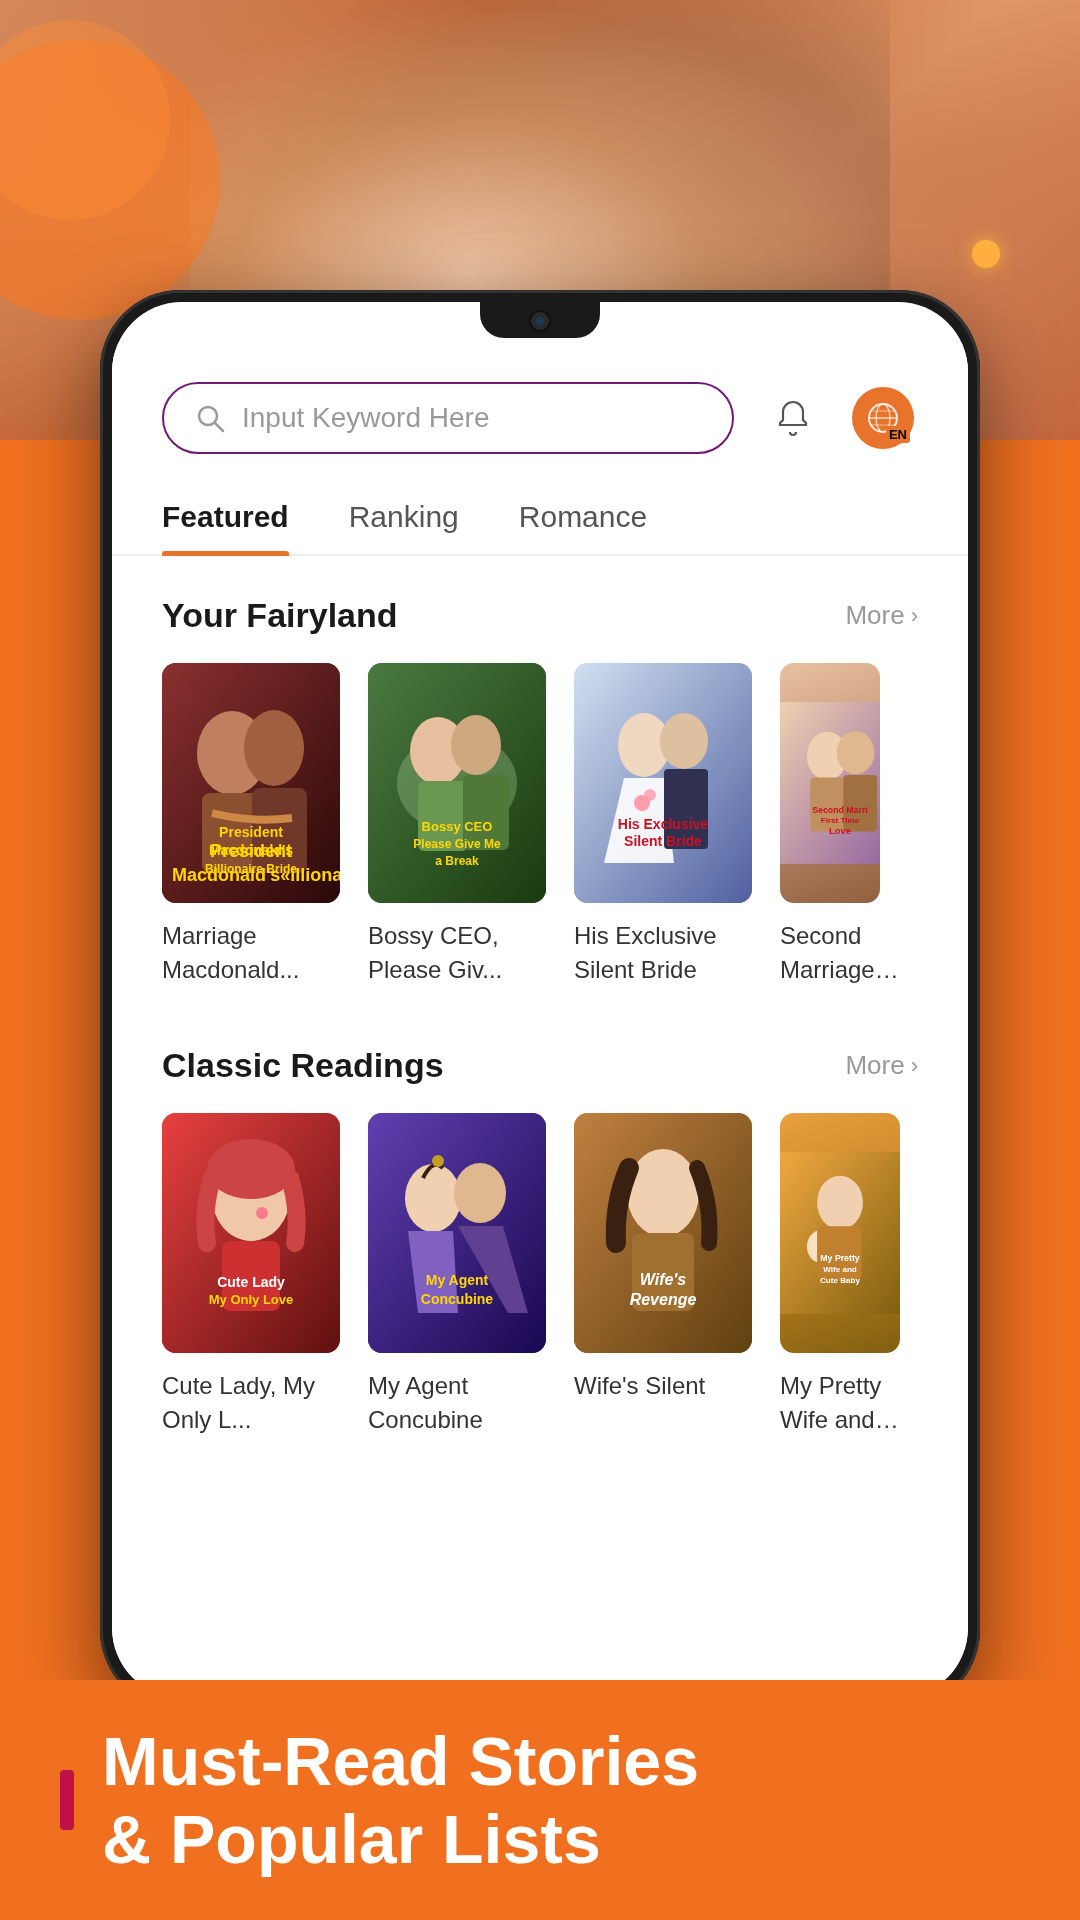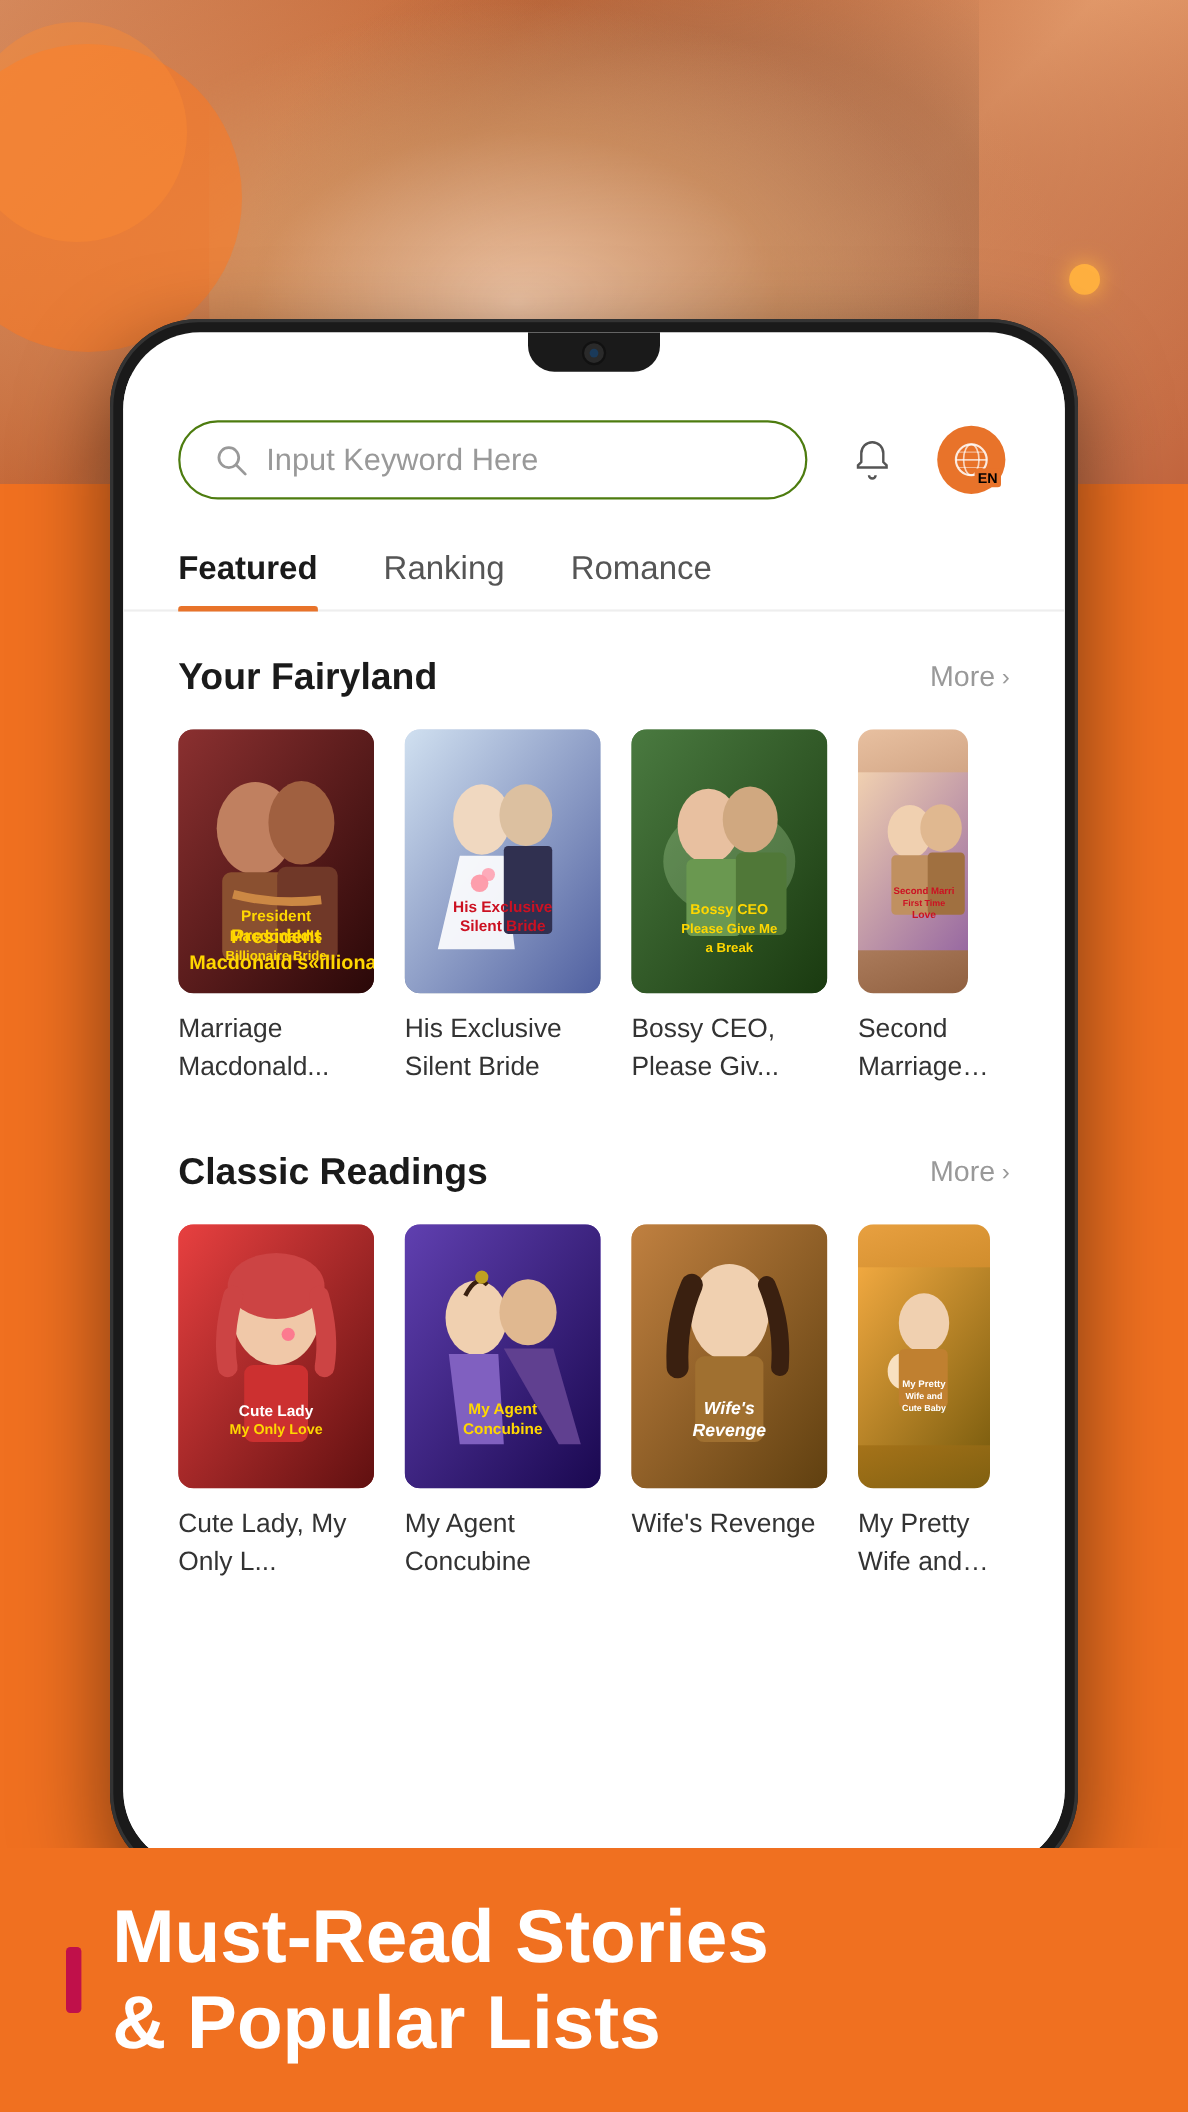--- a/index.html
+++ b/index.html
@@ -157,21 +157,21 @@
       padding: 40px 50px 20px;
       display: flex;
       align-items: center;
       gap: 24px;
     }
     .search-bar {
       flex: 1;
       display: flex;
       align-items: center;
       background: #fff;
-      border: 2px solid #4d7c0f;
+      border: 2px solid #701a75;
       border-radius: 50px;
       padding: 18px 30px;
       gap: 16px;
     }
     .search-icon-svg {
       width: 32px;
       height: 32px;
       flex-shrink: 0;
     }
     .search-placeholder {
@@ -472,47 +472,20 @@
 
                   <text x="89" y="174" text-anchor="middle" font-size="14" font-weight="900" fill="#FFD700" font-family="Arial">President</text>
                   <text x="89" y="192" text-anchor="middle" font-size="14" font-weight="900" fill="#FFD700" font-family="Arial">Macdonald's</text>
                   <text x="89" y="210" text-anchor="middle" font-size="12" font-weight="900" fill="#FFD700" font-family="Arial">Billionaire Bride</text>
                 </svg>
               </div>
               <div class="book-title-text">Marriage Macdonald...</div>
             </div>
 
             <div class="book-card">
-              <div class="book-cover cover-exclusive">
-                <svg width="178" height="240" viewBox="0 0 178 240">
-                  <defs>
-                    <linearGradient id="exGrad" x1="0%" y1="0%" x2="100%" y2="100%">
-                      <stop offset="0%" style="stop-color:#d0e0f0"></stop>
-                      <stop offset="100%" style="stop-color:#5060a0"></stop>
-                    </linearGradient>
-                  </defs>
-                  <rect width="178" height="240" fill="url(#exGrad)"></rect>
-
-                  <ellipse cx="70" cy="82" rx="26" ry="32" fill="#f0d8c0"></ellipse>
-                  <ellipse cx="110" cy="78" rx="24" ry="28" fill="#dcc0a0"></ellipse>
-
-                  <path d="M50 115 L30 200 L100 200 L90 115 Z" fill="white" opacity="0.9"></path>
-
-                  <rect x="90" y="106" width="44" height="80" rx="4" fill="#303050"></rect>
-
-                  <circle cx="68" cy="140" r="8" fill="#ff8899" opacity="0.8"></circle>
-                  <circle cx="76" cy="132" r="6" fill="#ff99aa" opacity="0.8"></circle>
-                  <text x="89" y="166" text-anchor="middle" font-size="14" font-weight="900" fill="#cc1122" font-family="Arial">His Exclusive</text>
-                  <text x="89" y="183" text-anchor="middle" font-size="14" font-weight="900" fill="#cc1122" font-family="Arial">Silent Bride</text>
-                </svg>
-              </div>
-              <div class="book-title-text">His Exclusive Silent Bride</div>
-            </div>
-
-            <div class="book-card">
               <div class="book-cover cover-bossy">
                 <svg width="178" height="240" viewBox="0 0 178 240">
                   <defs>
                     <linearGradient id="bossyGrad" x1="0%" y1="0%" x2="100%" y2="100%">
                       <stop offset="0%" style="stop-color:#4a7a40"></stop>
                       <stop offset="100%" style="stop-color:#1a3a10"></stop>
                     </linearGradient>
                   </defs>
                   <rect width="178" height="240" fill="url(#bossyGrad)"></rect>
 
@@ -522,20 +495,47 @@
                   <rect x="50" y="118" width="50" height="70" rx="6" fill="#6a9850"></rect>
                   <rect x="95" y="112" width="46" height="75" rx="6" fill="#507838"></rect>
                   <text x="89" y="168" text-anchor="middle" font-size="13" font-weight="900" fill="#FFD700" font-family="Arial">Bossy CEO</text>
                   <text x="89" y="185" text-anchor="middle" font-size="12" font-weight="900" fill="#FFD700" font-family="Arial">Please Give Me</text>
                   <text x="89" y="202" text-anchor="middle" font-size="12" font-weight="900" fill="#FFD700" font-family="Arial">a Break</text>
                 </svg>
               </div>
               <div class="book-title-text">Bossy CEO, Please Giv...</div>
             </div>
 
+            <div class="book-card">
+              <div class="book-cover cover-exclusive">
+                <svg width="178" height="240" viewBox="0 0 178 240">
+                  <defs>
+                    <linearGradient id="exGrad" x1="0%" y1="0%" x2="100%" y2="100%">
+                      <stop offset="0%" style="stop-color:#d0e0f0"></stop>
+                      <stop offset="100%" style="stop-color:#5060a0"></stop>
+                    </linearGradient>
+                  </defs>
+                  <rect width="178" height="240" fill="url(#exGrad)"></rect>
+
+                  <ellipse cx="70" cy="82" rx="26" ry="32" fill="#f0d8c0"></ellipse>
+                  <ellipse cx="110" cy="78" rx="24" ry="28" fill="#dcc0a0"></ellipse>
+
+                  <path d="M50 115 L30 200 L100 200 L90 115 Z" fill="white" opacity="0.9"></path>
+
+                  <rect x="90" y="106" width="44" height="80" rx="4" fill="#303050"></rect>
+
+                  <circle cx="68" cy="140" r="8" fill="#ff8899" opacity="0.8"></circle>
+                  <circle cx="76" cy="132" r="6" fill="#ff99aa" opacity="0.8"></circle>
+                  <text x="89" y="166" text-anchor="middle" font-size="14" font-weight="900" fill="#cc1122" font-family="Arial">His Exclusive</text>
+                  <text x="89" y="183" text-anchor="middle" font-size="14" font-weight="900" fill="#cc1122" font-family="Arial">Silent Bride</text>
+                </svg>
+              </div>
+              <div class="book-title-text">His Exclusive Silent Bride</div>
+            </div>
+
             <div class="book-card" style="width:120px;">
               <div class="book-cover cover-second" style="width:100px;">
                 <svg width="120" height="240" viewBox="0 0 178 240">
                   <defs>
                     <linearGradient id="secGrad" x1="0%" y1="0%" x2="100%" y2="100%">
                       <stop offset="0%" style="stop-color:#f0d0b0"></stop>
                       <stop offset="100%" style="stop-color:#9060a0"></stop>
                     </linearGradient>
                   </defs>
                   <rect width="178" height="240" fill="url(#secGrad)"></rect>
@@ -629,21 +629,21 @@
                   <rect width="178" height="240" fill="url(#wivesGrad)"></rect>
                   <ellipse cx="89" cy="80" rx="36" ry="44" fill="#f0d0b0"></ellipse>
 
                   <path d="M55 55 Q40 90 42 130" stroke="#3a2010" stroke-width="20" fill="none" stroke-linecap="round"></path>
                   <path d="M123 55 Q138 90 135 130" stroke="#3a2010" stroke-width="16" fill="none" stroke-linecap="round"></path>
                   <rect x="58" y="120" width="62" height="78" rx="8" fill="#a07030"></rect>
                   <text x="89" y="172" text-anchor="middle" font-size="16" font-weight="900" fill="#fff" font-style="italic" font-family="Arial">Wife's</text>
                   <text x="89" y="192" text-anchor="middle" font-size="16" font-weight="900" fill="#fff" font-style="italic" font-family="Arial">Revenge</text>
                 </svg>
               </div>
-              <div class="book-title-text">Wife's Revenge</div>
+              <div class="book-title-text">Wife's Silent</div>
             </div>
 
             <div class="book-card" style="width:120px;">
               <div class="book-cover cover-pretty" style="width:120px;">
                 <svg width="120" height="240" viewBox="0 0 178 240">
                   <defs>
                     <linearGradient id="prettyGrad" x1="0%" y1="0%" x2="100%" y2="100%">
                       <stop offset="0%" style="stop-color:#f0a840"></stop>
                       <stop offset="100%" style="stop-color:#806010"></stop>
                     </linearGradient>

